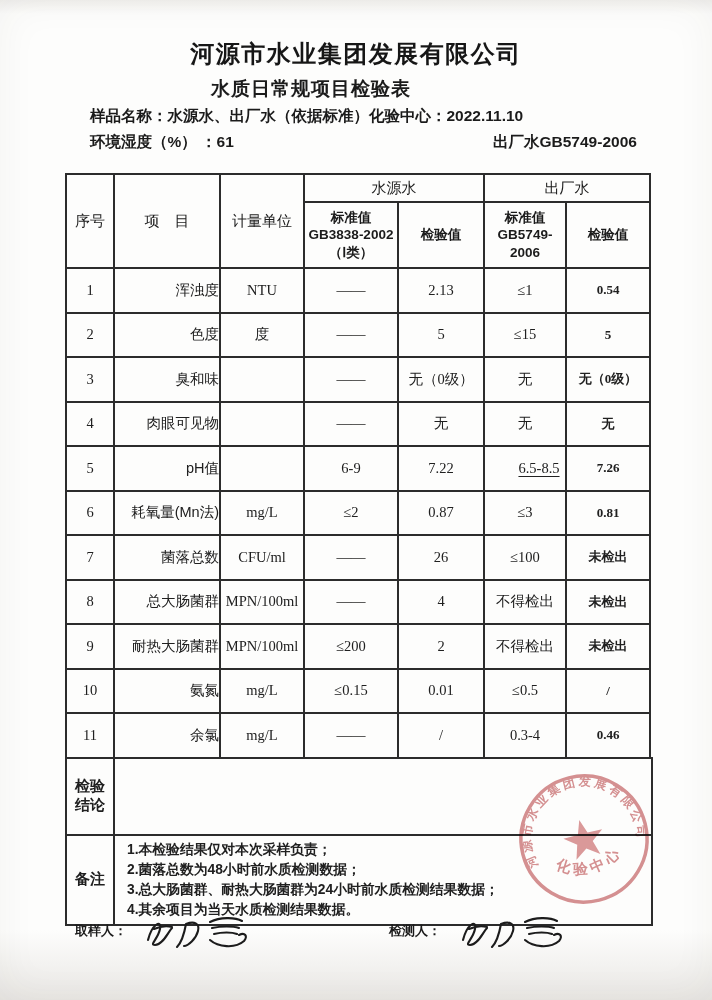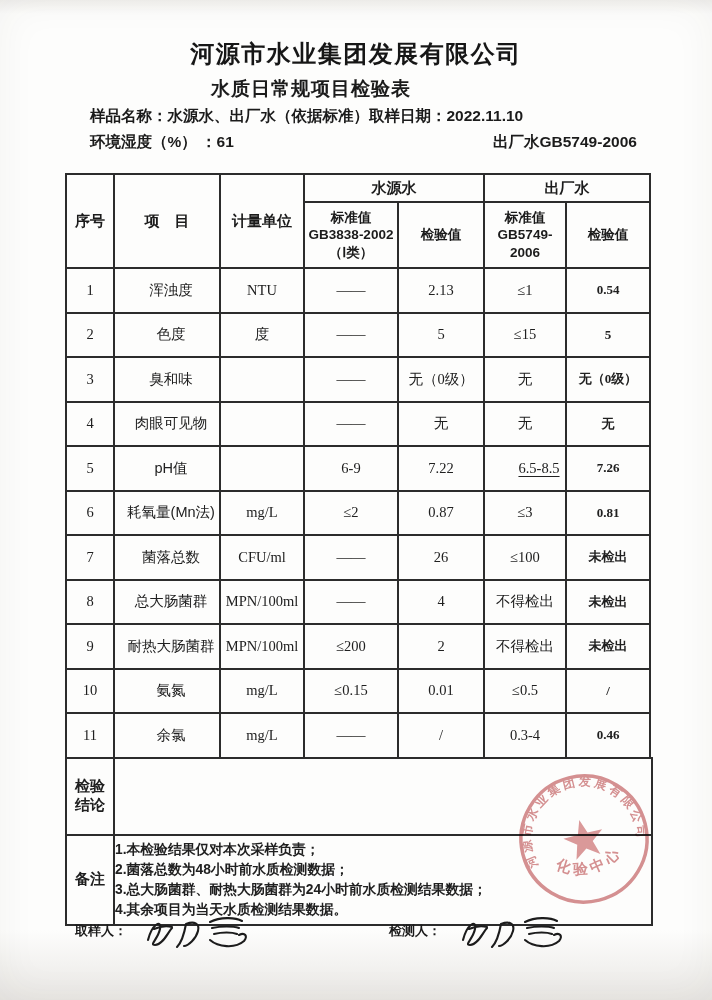--- a/index.html
+++ b/index.html
@@ -23,39 +23,39 @@
     font-size:19px;font-weight:700;letter-spacing:1px;
   }
   .info{position:absolute;left:90px;top:103px;width:562px;font-weight:700;font-size:15.5px;}
   .info-line{position:relative;height:26px;line-height:26px;white-space:nowrap;}
   .info-line .right{position:absolute;top:0;}
   .l2 .right{left:292px;}
   .l3 .right{left:403px;}
   .tables{position:absolute;left:65px;top:173px;width:586px;}
   table{border-collapse:collapse;table-layout:fixed;width:586px;}
   th,td{border:2px solid #2c2c2c;padding:0;overflow:hidden;}
-  th{font-family:"Liberation Sans", sans-serif;font-weight:700;font-size:15px;text-align:center;}
+  th{font-family:"Liberation Sans", sans-serif;font-weight:400;font-size:15px;text-align:center;}
   .r-group th{height:26px;}
   .r-sub th{height:64px;font-size:13.5px;font-weight:600;line-height:1.3;}
   .pre{white-space:pre-line;}
   tbody tr{height:44.5px;}
   td{
     font-family:"Liberation Serif", serif;font-size:14.5px;text-align:center;
     color:#202020;
   }
-  td.item{text-align:center;padding-left:8px;font-family:"Liberation Sans", sans-serif;font-size:14.5px;font-weight:400;border-radius:19px;}
+  td.item{text-align:right;padding-left:8px;font-family:"Liberation Sans", sans-serif;font-size:14.5px;font-weight:400;}
   td.out-val{font-weight:700;font-size:13px;}
   .u{text-decoration:underline;text-underline-offset:3px;padding-left:28px;}
   .bottom{margin-top:-2px;}
   .bottom .blabel{
     font-family:"Liberation Sans", sans-serif;font-weight:700;font-size:15px;text-align:center;
   }
   .conclusion-row{height:77px;margin-top:24px;}
   .notes-row{height:83px;}
-  .notes-cell{text-align:left;vertical-align:middle;padding:4px 0;}
+  .notes-cell{text-align:left;vertical-align:middle;padding:4px 12px;}
   .notes-cell div{font-family:"Liberation Sans", sans-serif;font-size:13.8px;font-weight:600;line-height:1.45;white-space:nowrap;}
   .sigrow{
     position:absolute;left:0;top:908px;width:712px;height:60px;font-weight:700;font-size:13px;
   }
   .sig-label{position:absolute;top:14px;}
   .sig-label.sampler{left:75px;}
   .sig-label.tester{left:389px;}
   .sig-script{position:absolute;top:0px;}
   .sig-script.sampler{left:140px;}
   .sig-script.tester{left:455px;}
@@ -69,21 +69,21 @@
 </head>
 <body>
 
 <div class="page">
 
   <div class="company">河源市水业集团发展有限公司</div>
   <div class="doc-title">水质日常规项目检验表</div>
 
   <div class="info">
     <div class="info-line l1">
-      <span>样品名称：</span><span>水源水、出厂水（依据标准）</span><span>取样日期：</span><span>2022.11.10</span>
+      <span>样品名称：</span><span>水源水、出厂水（依据标准）</span><span>化验中心：</span><span>2022.11.10</span>
     </div>
     <div class="info-line l3">
       <span>环境湿度（%） ：</span><span>61</span>
       <span class="right">出厂水GB5749-2006</span>
     </div>
   </div>
 
   <div class="tables">
     <table class="main">
       <colgroup>

